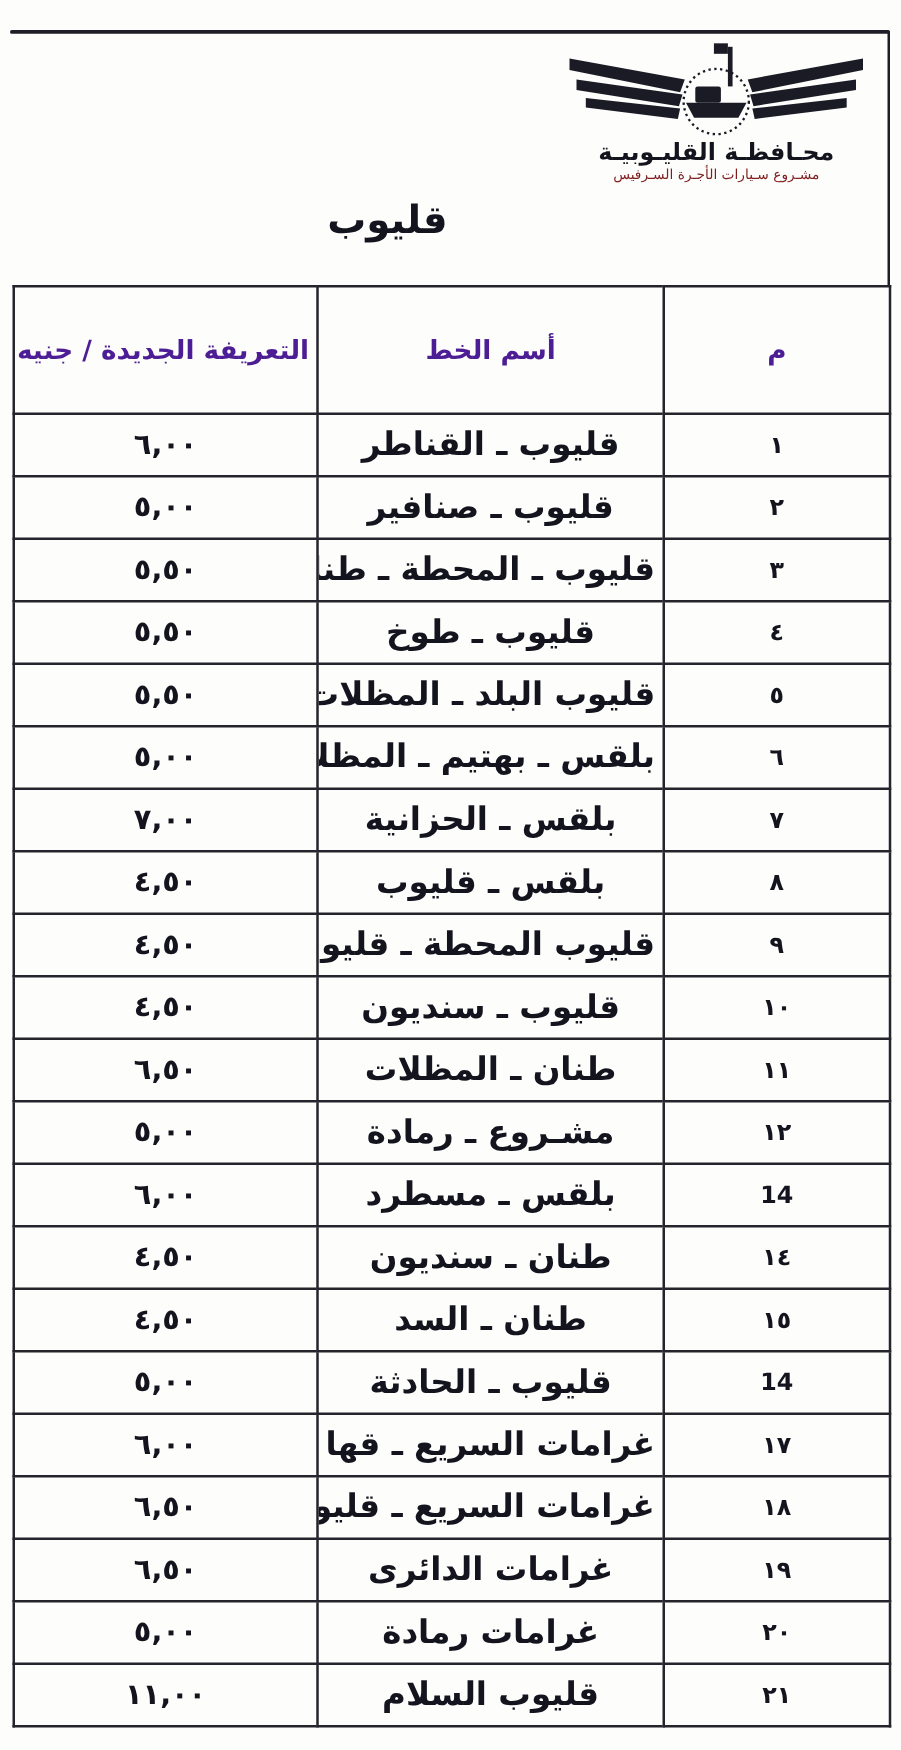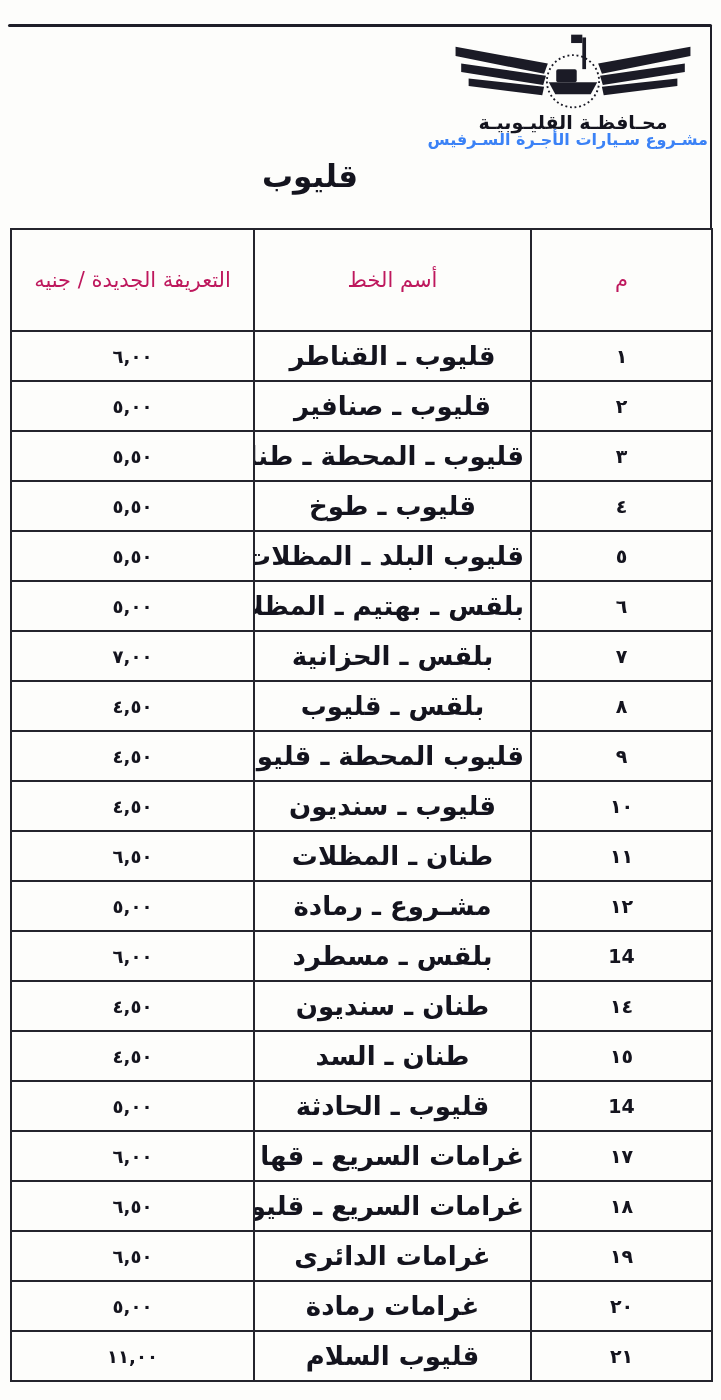--- a/index.html
+++ b/index.html
@@ -21,49 +21,49 @@
   .logo{
     position:absolute;left:438px;top:30px;width:270px;
     text-align:center;direction:rtl;
   }
   .logo svg{display:block;margin:0 auto;}
   .logo-line1{
     font-weight:bold;font-size:19px;line-height:20px;color:#14141e;
     letter-spacing:1px;white-space:nowrap;
   }
   .logo-line2{
-    font-weight:bold;font-size:16px;line-height:16px;color:#3b82f6;
+    font-weight:normal;font-size:11px;line-height:16px;color:#7f1d1d;
     letter-spacing:1px;white-space:nowrap;
   }
   .doc-title{
     position:absolute;top:158px;left:0;width:620px;
     text-align:center;direction:rtl;
     font-size:31px;font-weight:bold;color:#14141e;
     letter-spacing:1px;
   }
   table.fare-table{
     position:absolute;left:10px;top:228px;width:701px;
     border-collapse:collapse;table-layout:fixed;direction:rtl;
     background:#fdfdfb;
   }
   .fare-table th,.fare-table td{
     border:2px solid #24242c;
     text-align:center;vertical-align:middle;
     padding:0 6px;overflow:hidden;
   }
   .fare-table thead th{
-    height:100px;font-size:21px;font-weight:normal;color:#be185d;
+    height:100px;font-size:21px;font-weight:bold;color:#4c1d95;
     white-space:nowrap;
   }
   .fare-table tbody td{
     height:48px;font-weight:bold;color:#14141e;white-space:nowrap;
   }
   .fare-table tbody td:nth-child(1){font-size:19px;}  
   .fare-table tbody td:nth-child(2){font-size:26px;}  
-  .fare-table tbody td:nth-child(3){font-size:18px;letter-spacing:2px;} 
+  .fare-table tbody td:nth-child(3){font-size:23px;letter-spacing:2px;} 
 </style>
 </head>
 <body>
 
 <div class="page-topline"></div>
 <div class="page-rightline"></div>
 
 <div class="logo">
   <svg width="250" height="82" viewBox="0 0 260 88">
     <g fill="#1b1b26">

